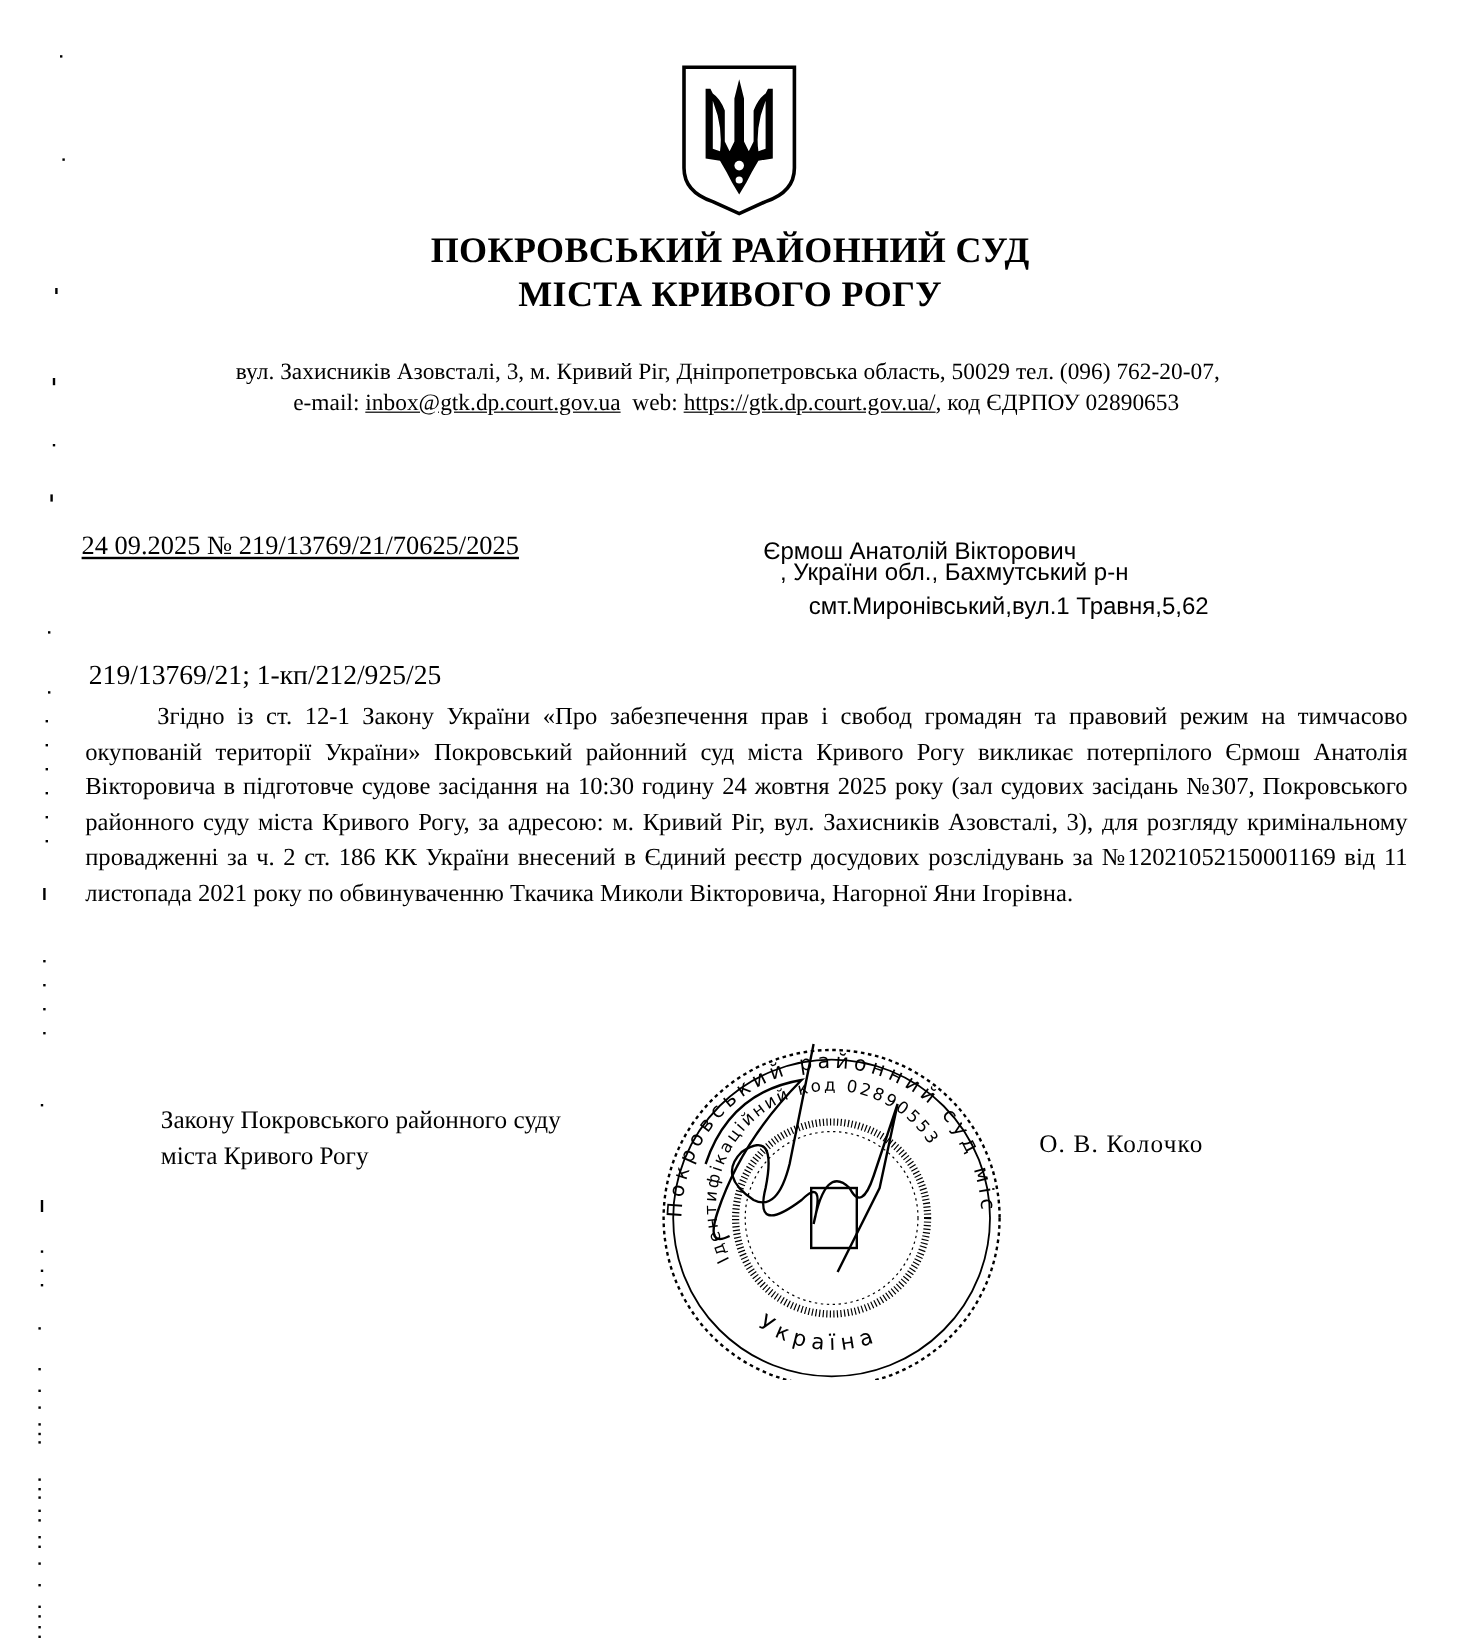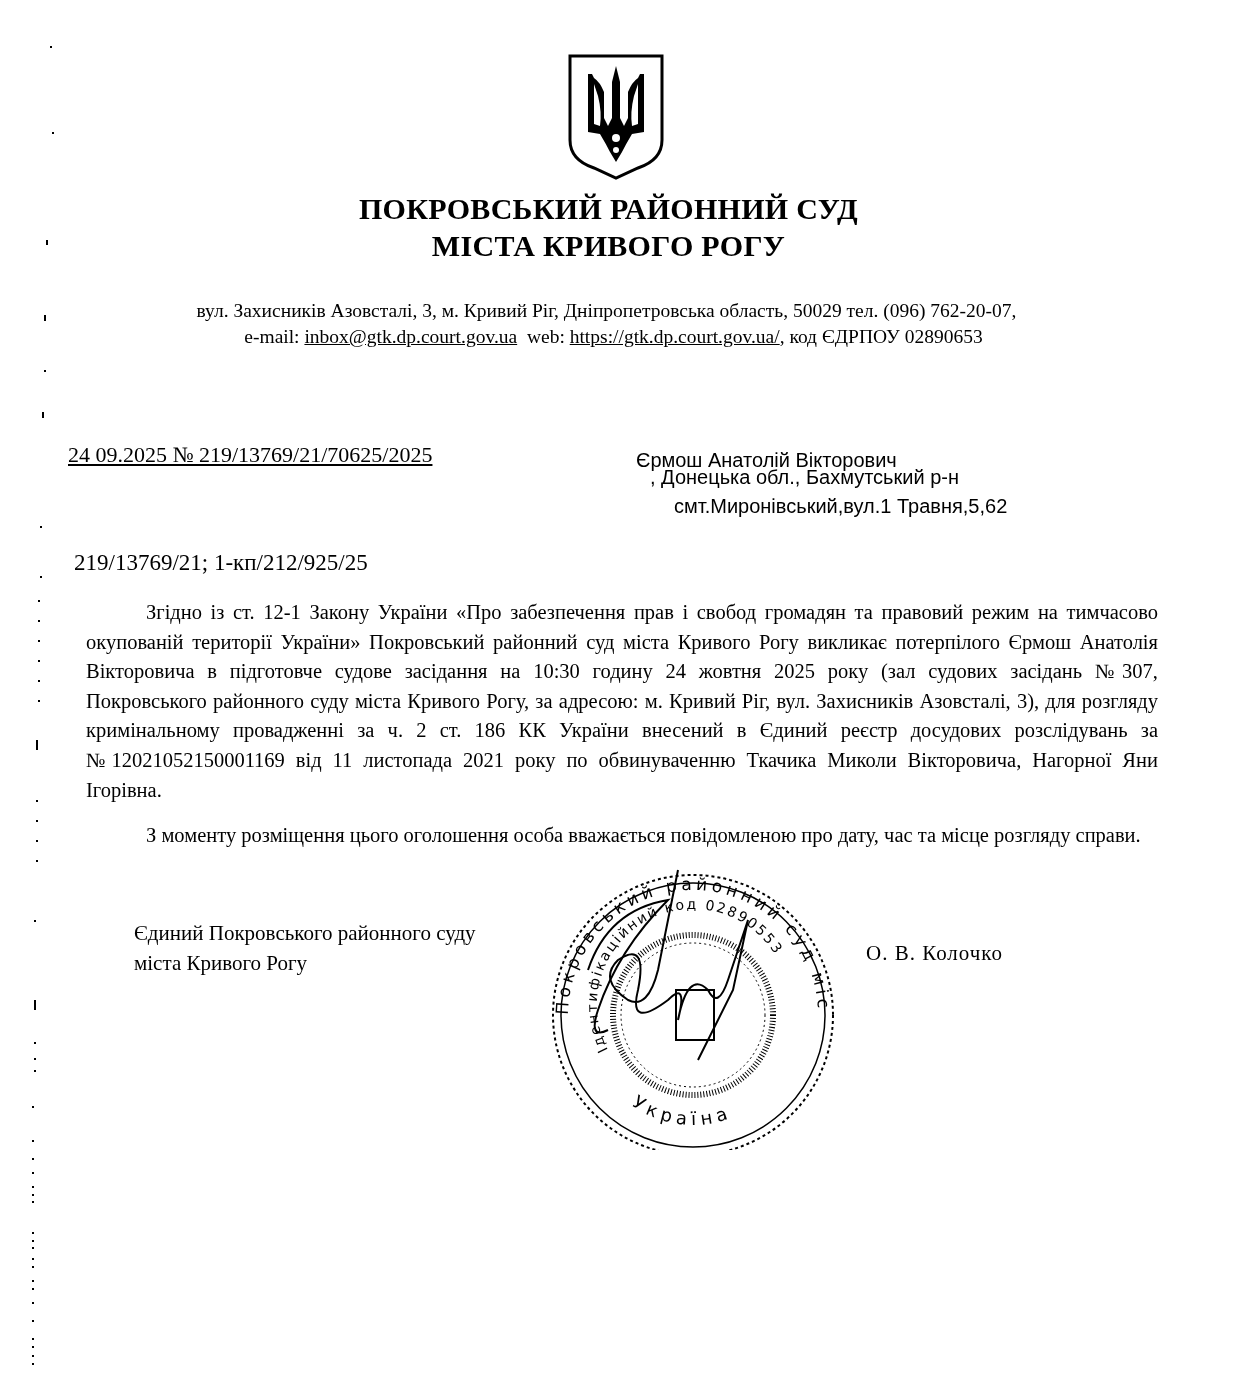--- a/index.html
+++ b/index.html
@@ -14,21 +14,21 @@
   .a1 { top: 300px; left: -12px; }
   .a2 { top: 326px; left: -5px; }
   .u { text-decoration: underline; }
   .outno { left: 68px; top: 442px; font-size: 22px; text-decoration: underline; }
   .recip { left: 636px; font-size: 20px; font-family: "Liberation Sans", sans-serif; }
   .r1 { top: 449px; }
   .r2 { top: 466px; left: 650px; }
   .r3 { top: 495px; left: 652px; margin-left: 22px; }
   .caseno { left: 74px; top: 550px; font-size: 23px; }
   .body { left: 70px; width: 1104px; top: 582px; font-size: 20.5px; line-height: 29.6px; text-align: justify; }
-  .body p { margin: 16px; text-indent: 60px; }
+  .body p { margin: 1px; text-indent: 60px; }
   .sig-role { left: 134px; top: 918px; font-size: 21px; line-height: 30px; }
   .sig-name { left: 866px; top: 941px; font-size: 21px; letter-spacing: 1px; }
   .stamp { left: 528px; top: 850px; width: 330px; height: 300px; }
   .marks { left: 28px; top: 40px; width: 30px; height: 1330px; }
 </style>
 </head>
 <body>
 
 <svg class="abs emblem" viewBox="0 0 100 128">
   <path d="M4,4 L96,4 L96,88 Q96,108 72,116 L50,126 L28,116 Q4,108 4,88 Z" fill="none" stroke="#000" stroke-width="3"></path>
@@ -42,32 +42,31 @@
 <div class="abs title t2">МІСТА КРИВОГО РОГУ</div>
 
 <div class="abs addr a1">вул. Захисників Азовсталі, 3, м. Кривий Ріг,  Дніпропетровська область, 50029 тел. (096) 762-20-07,</div>
 <div class="abs addr a2">
   <span>e-mail: </span><span class="u">inbox@gtk.dp.court.gov.ua</span><span style="white-space:pre">  web: </span><span class="u">https://gtk.dp.court.gov.ua/</span><span>, код ЄДРПОУ 02890653</span>
 </div>
 
 <div class="abs outno">24 09.2025 № 219/13769/21/70625/2025</div>
 
 <div class="abs recip r1">Єрмош Анатолій Вікторович</div>
-<div class="abs recip r2">,  Донецька обл.,  Бахмутський р-н</div>
+<div class="abs recip r2">,  України обл.,  Бахмутський р-н</div>
 <div class="abs recip r3">смт.Миронівський,вул.1 Травня,5,62</div>
 
 <div class="abs caseno">219/13769/21; 1-кп/212/925/25</div>
 
 <div class="abs body">
   <p>Згідно із ст. 12-1 Закону України «Про забезпечення прав і свобод громадян та правовий режим на тимчасово окупованій території України» Покровський районний суд міста Кривого Рогу викликає потерпілого Єрмош Анатолія Вікторовича в підготовче судове засідання на 10:30 годину 24 жовтня 2025 року (зал судових засідань №307, Покровського районного суду міста Кривого Рогу, за адресою: м. Кривий Ріг, вул. Захисників Азовсталі, 3), для розгляду кримінальному провадженні за ч. 2 ст. 186 КК України внесений в Єдиний реєстр досудових розслідувань за №12021052150001169 від 11 листопада 2021 року по обвинуваченню Ткачика Миколи Вікторовича, Нагорної Яни Ігорівна.</p>
-  <p>З моменту розміщення цього оголошення особа вважається повідомленою про дату, час та місце розгляду справи.</p>
 </div>
 
 <div class="abs sig-role">
-  <div>Єдиний  Покровського районного суду</div>
+  <div>Закону  Покровського районного суду</div>
   <div>міста Кривого Рогу</div>
 </div>
 <div class="abs sig-name">О. В.  Колочко</div>
 
 <svg class="abs stamp" viewBox="0 0 330 300">
   <defs>
     <path id="outerArc" d="M40,165 A125,125 0 1,1 290,165"></path>
     <path id="bottomArc" d="M60,170 A105,105 0 0,0 270,170"></path>
     <path id="innerArc" d="M80,200 A90,90 0 0,1 250,110"></path>
   </defs>

